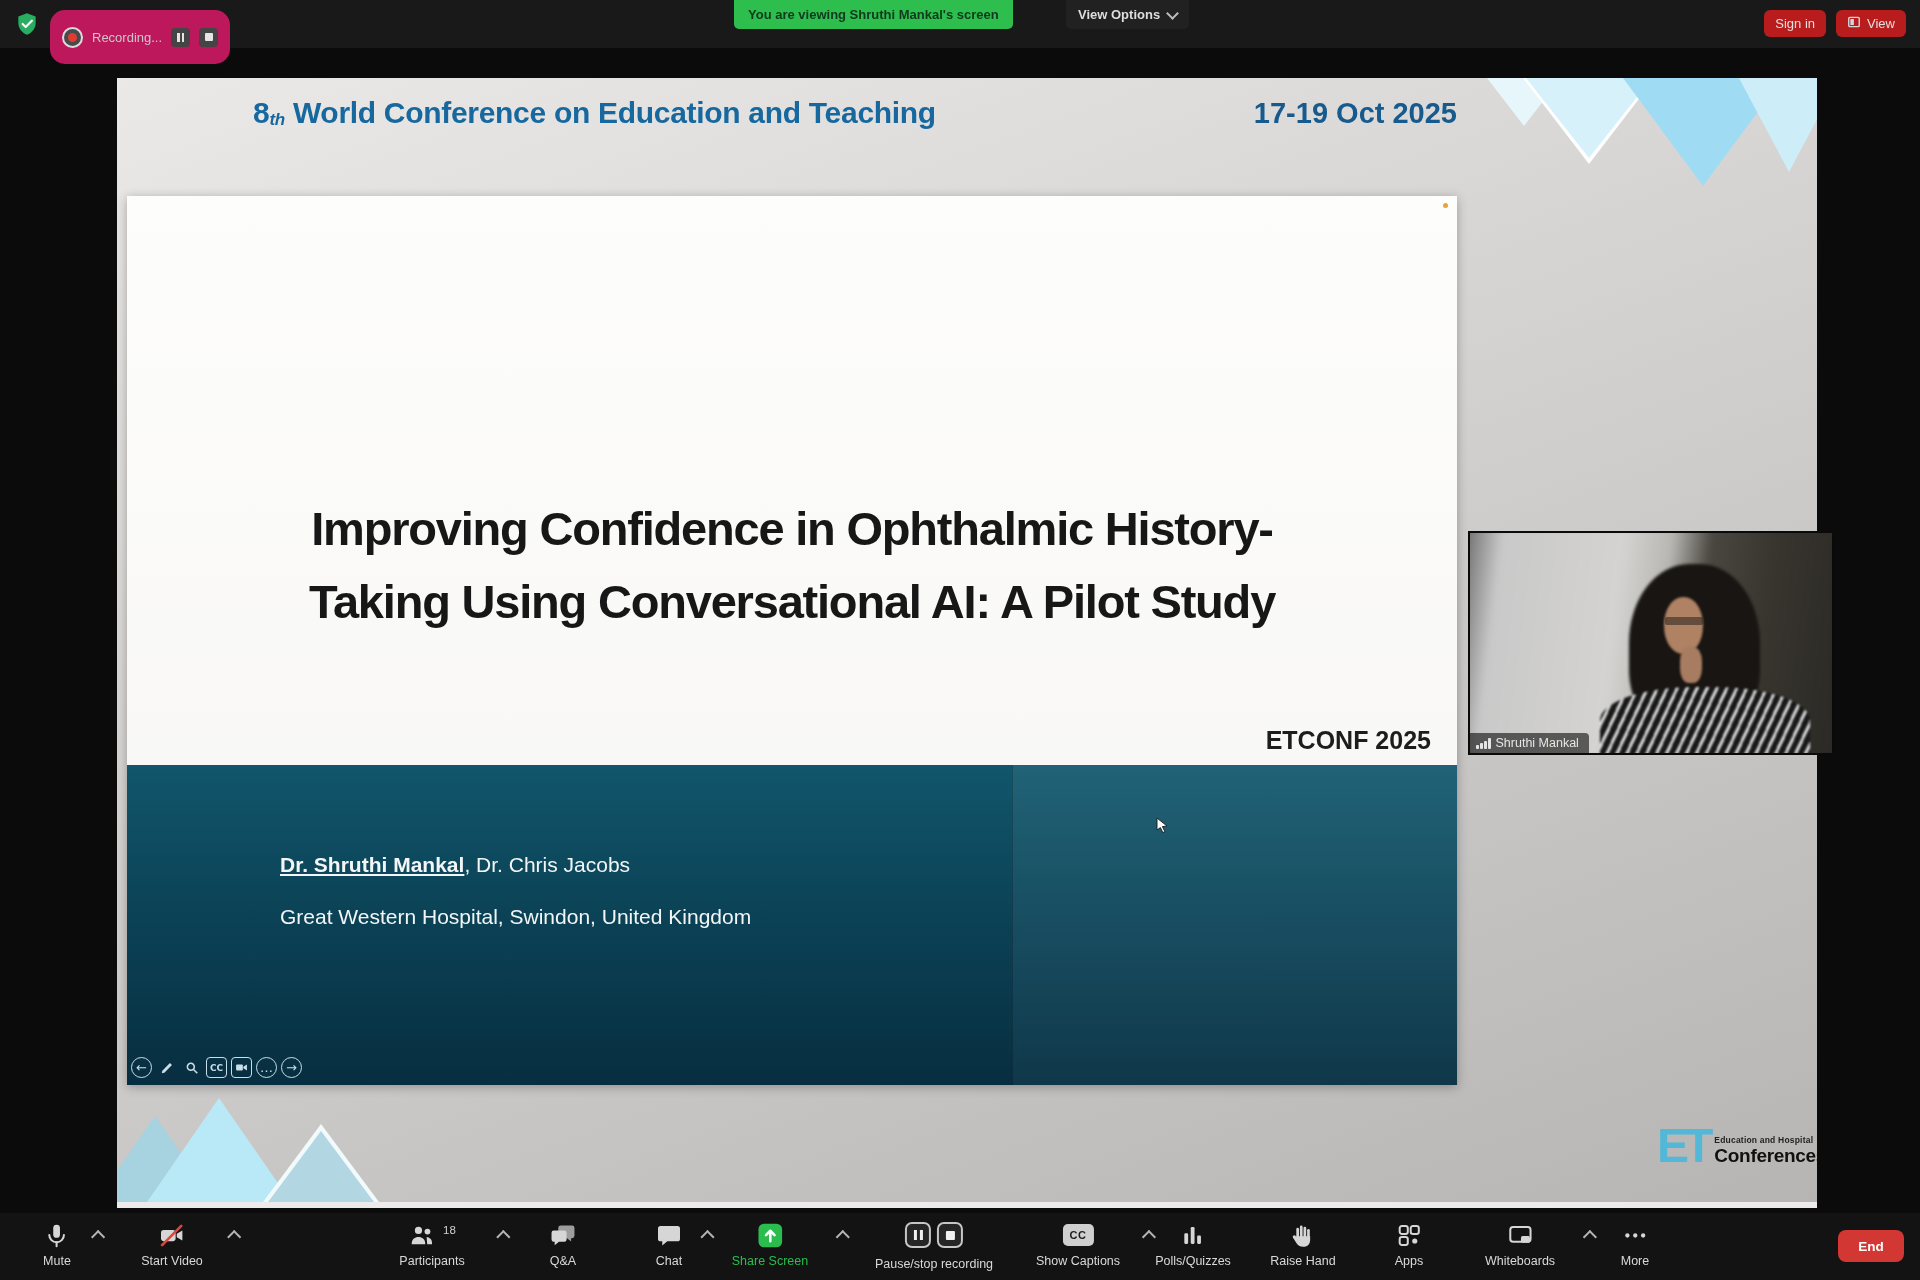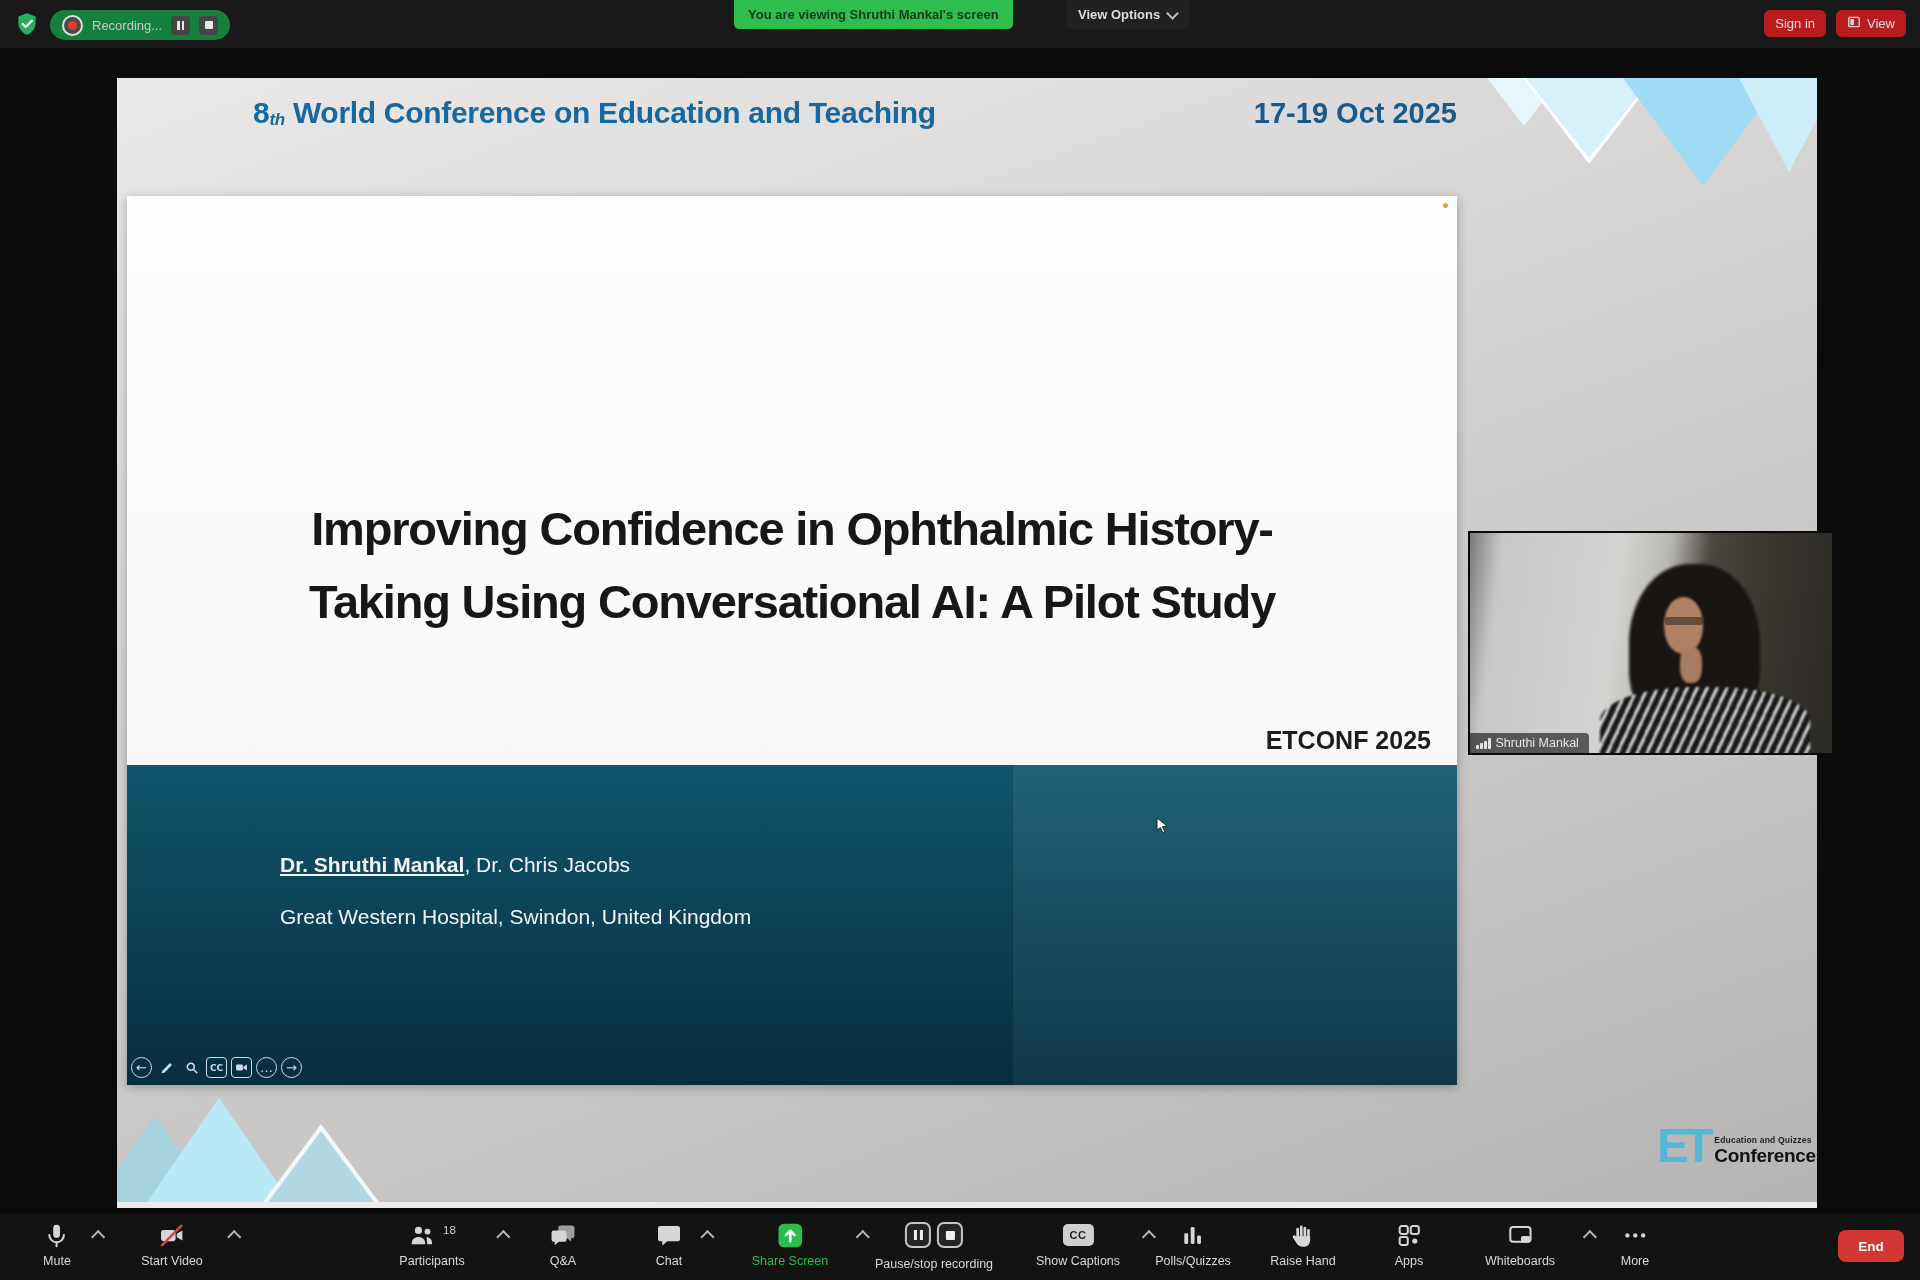--- a/index.html
+++ b/index.html
@@ -2,22 +2,22 @@
 <html><head>
 <meta charset="utf-8">
 <style>
   html,body{margin:0;padding:0;background:#000;}
   .app{position:relative;width:1920px;height:1280px;background:#0b0b0b;overflow:hidden;
        font-family:"Liberation Sans",sans-serif;-webkit-font-smoothing:antialiased;}
 
   
   .topbar{position:absolute;left:0;top:0;width:1920px;height:48px;background:#191919;}
   .shield{position:absolute;left:14px;top:11px;}
-  .rec-pill{position:absolute;left:50px;top:10px;height:30px;border-radius:15px;background:#15803d;
-            display:flex;align-items:center;gap:9px;padding:0 12px;}
+  .rec-pill{position:absolute;left:50px;top:10px;height:30px;border-radius:15px;background:#be185d;
+            display:flex;align-items:center;gap:9px;padding:12px 12px;}
   .rec-dot{width:17px;height:17px;border-radius:50%;background:#4a4a4a;border:2px solid #dcdcdc;
            display:flex;align-items:center;justify-content:center;}
   .rec-dot i{display:block;width:9px;height:9px;border-radius:50%;background:#e03c32;}
   .rec-label{color:#c9c9c9;font-size:13px;}
   .rec-btn{width:19px;height:19px;border-radius:4px;background:#454545;display:flex;align-items:center;
            justify-content:center;gap:2px;cursor:default;}
   .rec-btn .bar{width:2.5px;height:9px;background:#e6e6e6;}
   .rec-btn .sq{width:8px;height:8px;background:#e6e6e6;border-radius:1px;}
   .banner{position:absolute;left:734px;top:0;height:29px;background:#2dbe4e;border-radius:0 0 5px 5px;
           display:flex;align-items:center;padding:0 14px;color:#0f3a1d;font-size:13px;font-weight:bold;}
@@ -211,21 +211,21 @@
           <svg width="15" height="17" viewBox="0 0 15 17">
               <path d="M2 1l10 8-4.6.6 2.5 5-2.1 1-2.4-5L2 13z" fill="#fdfdfd" stroke="#1a1a1a" stroke-width="0.9"></path>
             </svg>
         </span>
       </div>
     </div>
 
     <div class="et-logo">
       <span class="et-mono">ET</span>
       <span class="et-text">
-        <span class="et-tag">Education and Quizzes</span>
+        <span class="et-tag">Education and Hospital</span>
         <span class="et-name">Conferences</span>
       </span>
     </div>
 
     <div class="share-strip"></div>
   </div>
 
   <div class="tile">
     <div class="tile-bg"></div>
     <div class="hair"></div>
@@ -297,21 +297,21 @@
     <div class="ctl" style="left:669px;">
       <div class="irow">
         <svg class="ticon" viewBox="0 0 24 24">
             <path d="M4.5 3.5h15a2.3 2.3 0 0 1 2.3 2.3v9a2.3 2.3 0 0 1-2.3 2.3h-9L6 20.8v-3.7H4.5a2.3 2.3 0 0 1-2.3-2.3v-9A2.3 2.3 0 0 1 4.5 3.5z" fill="#d6d6d6"></path>
           </svg>
       </div>
       <span class="lbl">Chat</span>
       <span class="chev" style="right:-30px;"></span>
     </div>
 
-    <div class="ctl" style="left:790px;">
+    <div class="ctl" style="left:770px;">
       <div class="irow">
         <svg class="ticon" viewBox="0 0 24 24">
             <rect x="1.5" y="1.5" width="21" height="21" rx="5" fill="#2abd4e"></rect>
             <path d="M12 17V8M8.2 11.6L12 7.8l3.8 3.8" stroke="#fff" stroke-width="2.3" fill="none" stroke-linecap="round" stroke-linejoin="round"></path>
           </svg>
       </div>
       <span class="lbl green">Share Screen</span>
       <span class="chev" style="right:-40px;"></span>
     </div>
 

